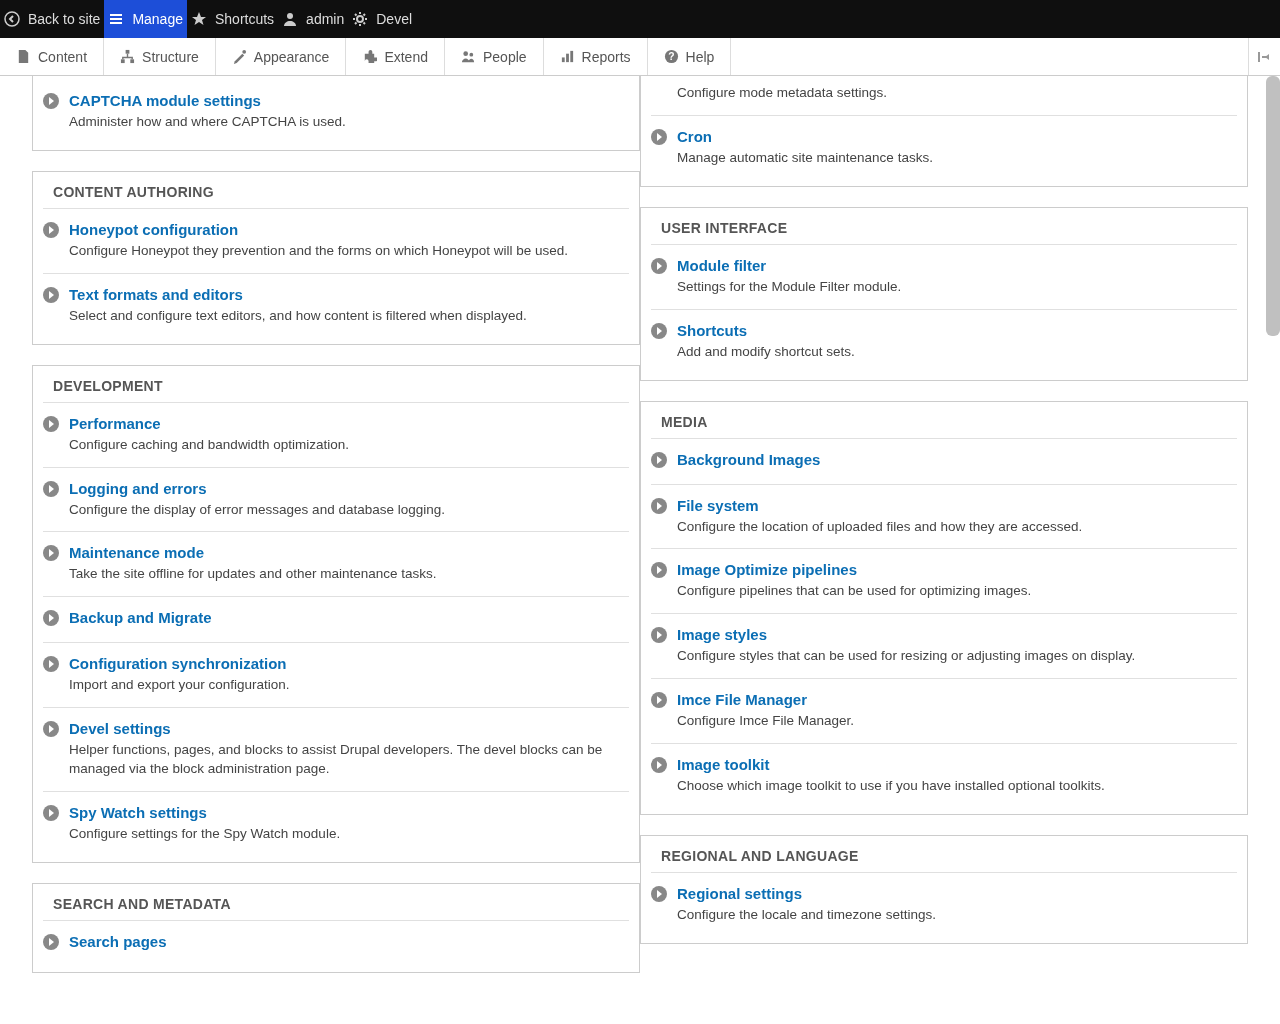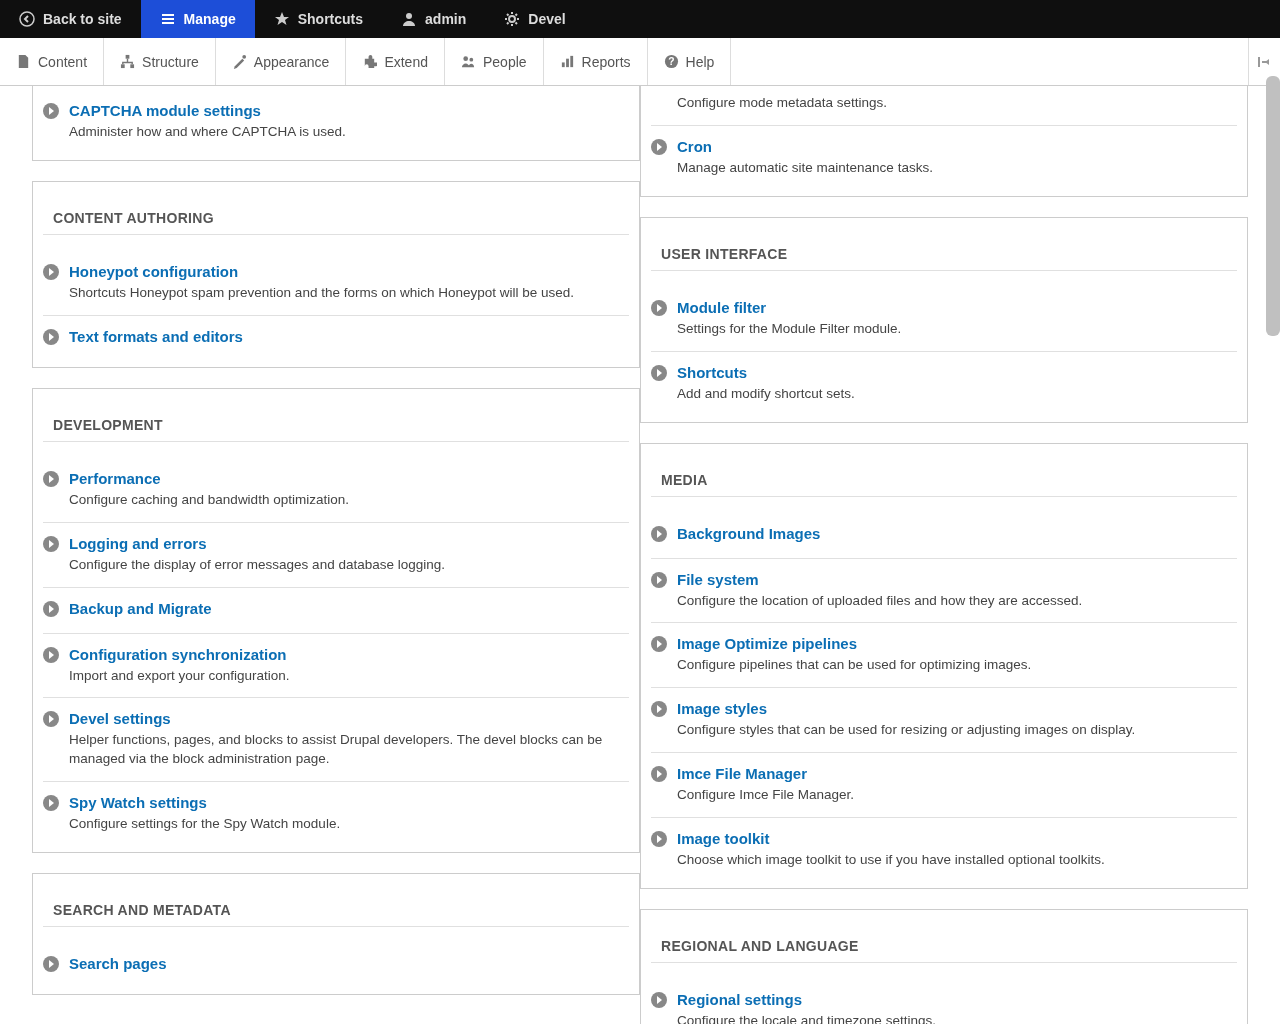--- a/index.html
+++ b/index.html
@@ -1,37 +1,37 @@
 <!DOCTYPE html>
 <html><head>
 <meta charset="utf-8">
 <style>
   * { box-sizing: border-box; margin: 0; padding: 0; }
   body { font-family: "Helvetica Neue", Arial, sans-serif; font-size: 14px; background: #fff; color: #333; width: 1280px; }
   
   
   .toolbar { background: #0f0f0f; height: 38px; display: flex; align-items: stretch; color: #ddd; }
-  .toolbar-item { display: flex; align-items: center; padding: 0 19px; font-weight: bold; color: #ddd; cursor: pointer; font-size: 14px; justify-content: space-between; }
+  .toolbar-item { display: flex; align-items: center; padding: 0 4px; font-weight: normal; color: #ddd; cursor: pointer; font-size: 14px; justify-content: space-between; }
   .toolbar-item.active { background: #1d4ed8; color: #fff; }
   .toolbar-item .ticon { margin-right: 8px; display: inline-flex; align-items: center; justify-content: center; }
   
   
-  .subbar { background: #fff; border-bottom: 1px solid #ccc; height: 48px; display: flex; align-items: stretch; }
+  .subbar { background: #fff; border-bottom: 1px solid #ccc; height: 38px; display: flex; align-items: stretch; }
   .subbar-item { display: flex; align-items: center; padding: 0 16px; border-right: 1px solid #ddd; color: #555; cursor: pointer; font-size: 14px; }
   .subbar-item.active { font-weight: bold; text-decoration: underline; color: #000; }
   .subbar-item .sicon { margin-right: 7px; display: inline-flex; }
   .subbar-spacer { flex: 1; }
   .subbar-toggle { width: 32px; display: flex; align-items: center; justify-content: center; border-left: 1px solid #ddd; cursor: pointer; color: #888; }
   
   
   .content { display: flex; padding: 0 32px 40px 32px; }
   .col { flex: 1; display: flex; flex-direction: column; gap: 20px; }
   
   .panel { border: 1px solid #ccc; background: #fff; }
-  .panel-header { padding: 12px 10px 8px 10px; font-weight: bold; color: #555; font-size: 14px; letter-spacing: 0.3px; border-bottom: 1px solid #e0e0e0; margin: 16px 10px; }
+  .panel-header { padding: 12px 10px 8px 10px; font-weight: bold; color: #555; font-size: 14px; letter-spacing: 0.3px; border-bottom: 1px solid #e0e0e0; margin: 0 10px; }
   .panel-body { padding: 0 10px 6px 10px; }
   
   .link-item { padding: 12px 0; border-bottom: 1px solid #e0e0e0; position: relative; padding-left: 26px; }
   .link-item:last-child { border-bottom: none; }
   .link-item .arrow { position: absolute; left: 0; top: 13px; width: 16px; height: 16px; border-radius: 50%; background: #888; display: inline-flex; align-items: center; justify-content: center; }
   .link-item .arrow::after { content: ""; display: block; width: 0; height: 0; border-top: 4px solid transparent; border-bottom: 4px solid transparent; border-left: 5px solid #fff; margin-left: 1px; }
   .link-title { color: #0b6eb4; font-weight: bold; font-size: 15px; cursor: pointer; display: inline-block; margin-bottom: 4px; }
   .link-desc { color: #444; font-size: 13.5px; line-height: 1.4; }
   
   .first-panel { border-top: none; }
@@ -179,44 +179,50 @@
         </div>
       </div>
     </div>
 
     <div class="panel">
       <div class="panel-header">CONTENT AUTHORING</div>
       <div class="panel-body">
         <div class="link-item">
           <span class="arrow"></span>
           <a class="link-title">Honeypot configuration</a>
-          <div class="link-desc">Shortcuts Honeypot spam prevention and the forms on which Honeypot will be used.</div>
+          <div class="link-desc">Configure Honeypot they prevention and the forms on which Honeypot will be used.</div>
         </div>
         <div class="link-item">
           <span class="arrow"></span>
           <a class="link-title">Text formats and editors</a>
+          <div class="link-desc">Select and configure text editors, and how content is filtered when displayed.</div>
         </div>
       </div>
     </div>
 
     <div class="panel">
       <div class="panel-header">DEVELOPMENT</div>
       <div class="panel-body">
         <div class="link-item">
           <span class="arrow"></span>
           <a class="link-title">Performance</a>
           <div class="link-desc">Configure caching and bandwidth optimization.</div>
         </div>
         <div class="link-item">
           <span class="arrow"></span>
           <a class="link-title">Logging and errors</a>
           <div class="link-desc">Configure the display of error messages and database logging.</div>
         </div>
         <div class="link-item">
           <span class="arrow"></span>
+          <a class="link-title">Maintenance mode</a>
+          <div class="link-desc">Take the site offline for updates and other maintenance tasks.</div>
+        </div>
+        <div class="link-item">
+          <span class="arrow"></span>
           <a class="link-title">Backup and Migrate</a>
         </div>
         <div class="link-item">
           <span class="arrow"></span>
           <a class="link-title">Configuration synchronization</a>
           <div class="link-desc">Import and export your configuration.</div>
         </div>
         <div class="link-item">
           <span class="arrow"></span>
           <a class="link-title">Devel settings</a>

